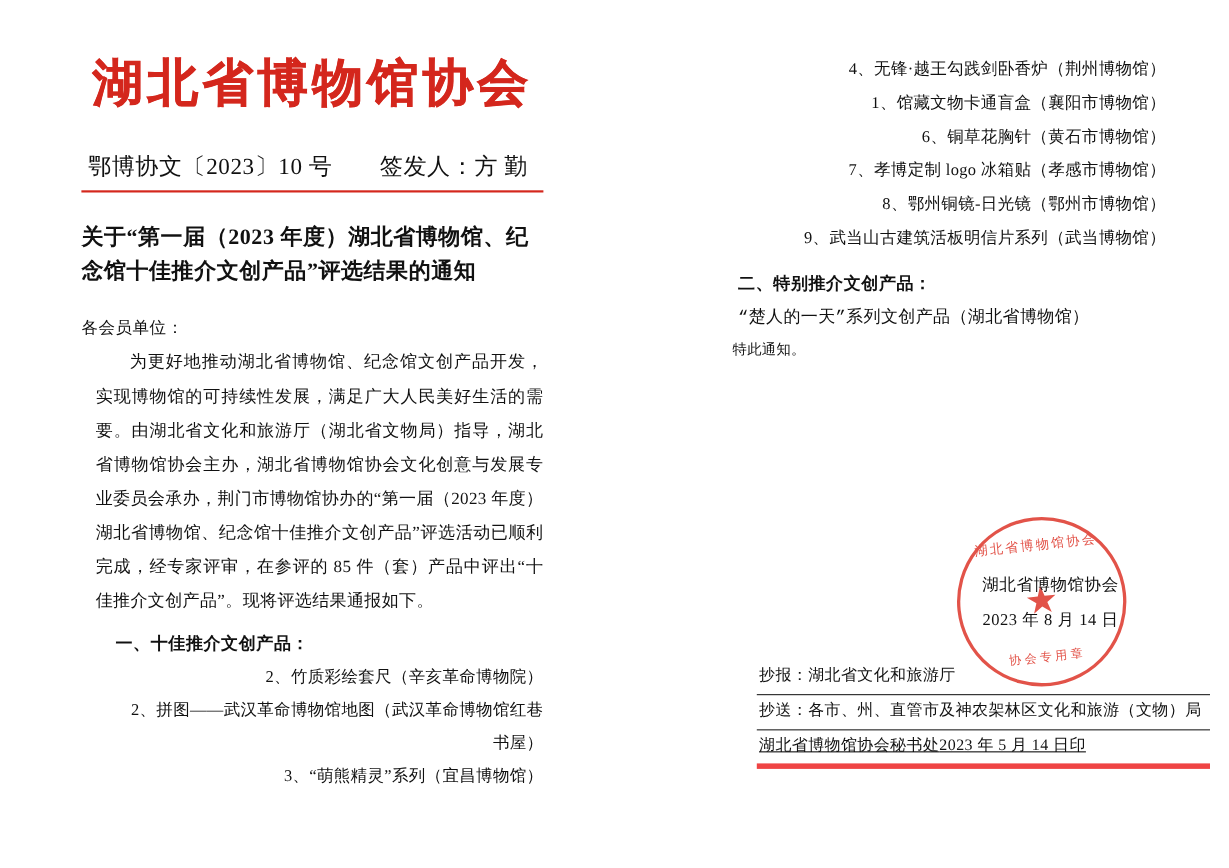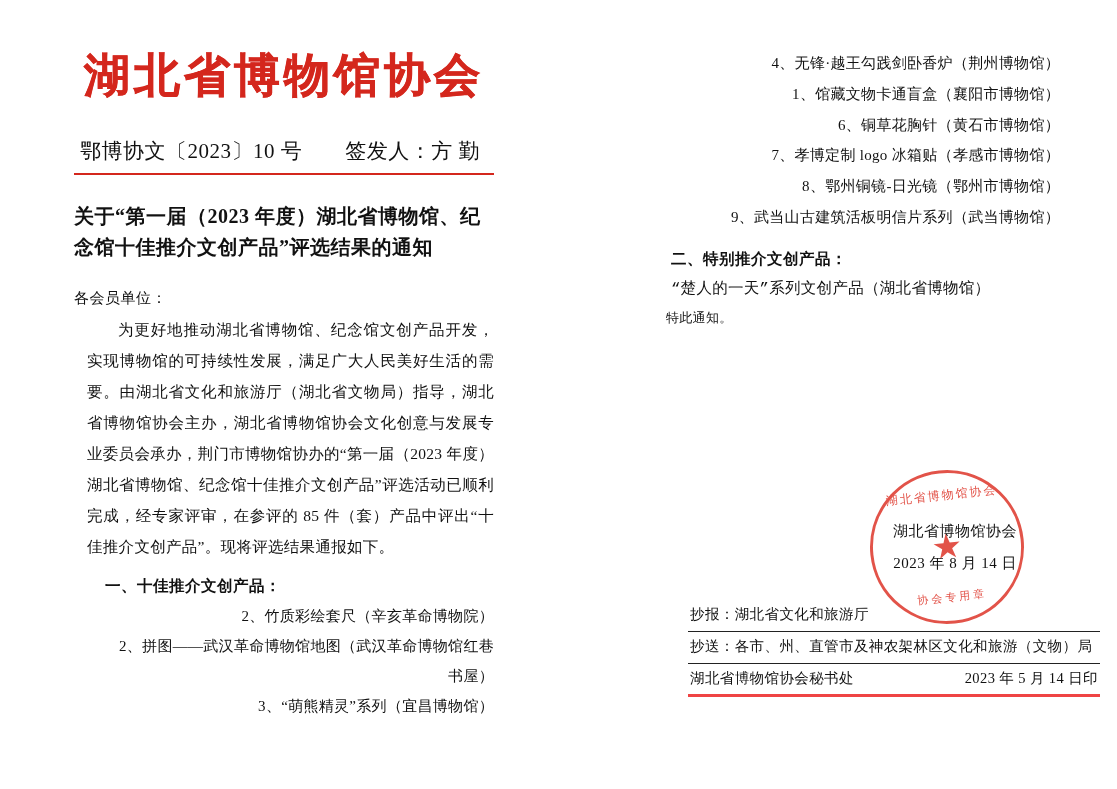--- a/index.html
+++ b/index.html
@@ -202,22 +202,22 @@
     margin-left: 36px;
   }
   .footer-row {
     padding: 4px 2px 5px 2px;
     border-bottom: 1px solid #222;
     letter-spacing: 0.4px;
     line-height: 1.5;
   }
   .footer-row.last {
     display: flex;
-    justify-content: space-between;
-    border-bottom: 3px solid #ef4444;
+    border-bottom: 5px solid #ef4444;
+    text-decoration: underline;
   }
 </style>
 </head>
 <body>
 
 <div class="page">
 
   <div class="col-left">
 
     <div class="masthead">湖北省博物馆协会</div>

